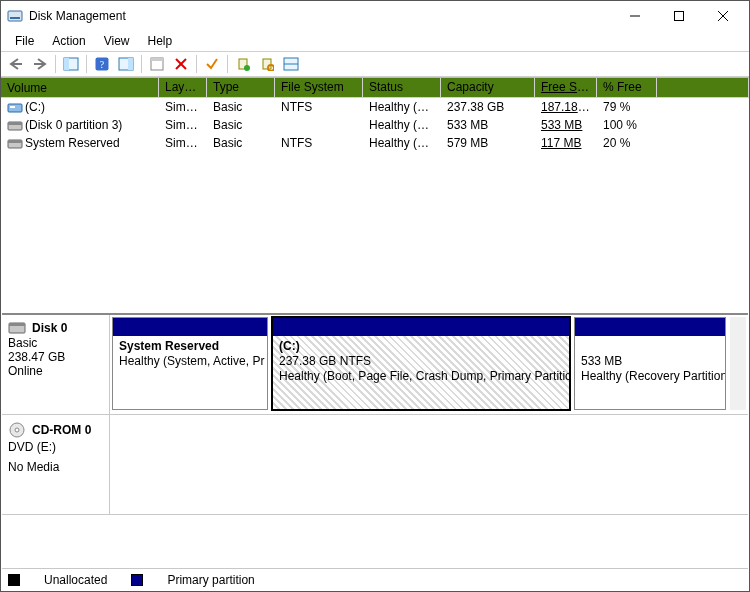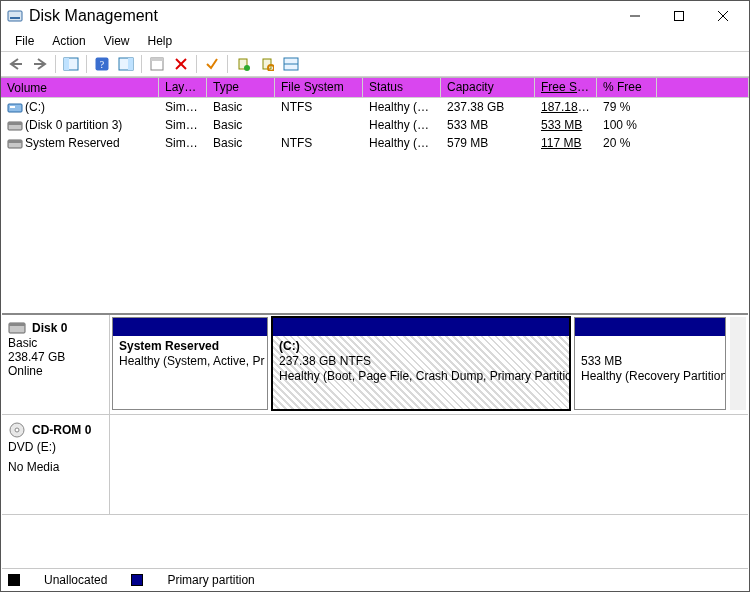--- a/index.html
+++ b/index.html
@@ -21,21 +21,21 @@
     display: flex;
     align-items: center;
     padding: 0 4px;
     background: #fff;
   }
   .titlebar .app-icon {
     width: 16px; height: 16px;
     margin: 0 6px 0 2px;
     display: inline-flex; align-items:center; justify-content:center;
   }
-  .titlebar .title { font-size: 16px; }
+  .titlebar .title { font-size: 12px; }
   .titlebar .spacer { flex: 1; }
   .caption-btn {
     width: 44px; height: 28px;
     display: flex; align-items: center; justify-content: center;
     font-family: "Segoe UI Symbol","Segoe MDL2 Assets",sans-serif;
     font-size: 10px;
   }
   
   .menubar {
     display: flex; gap: 6px;
@@ -59,21 +59,21 @@
   .tb-btn {
     width: 22px; height: 20px;
     display: flex; align-items:center; justify-content:center;
   }
   
   .vol-list {
     border-top: 1px solid #bbb;
   }
   .vol-header {
     display: flex;
-    background: #d946ef;
+    background: #4d7c0f;
     font-size: 12px;
     height: 20px;
     border-bottom: 1px solid #d0d0d0;
   }
   .vol-header .col {
     border-right: 1px solid #d0d0d0;
     padding: 2px 6px;
     overflow: hidden; white-space: nowrap; text-overflow: ellipsis;
   }
   .vol-row {

